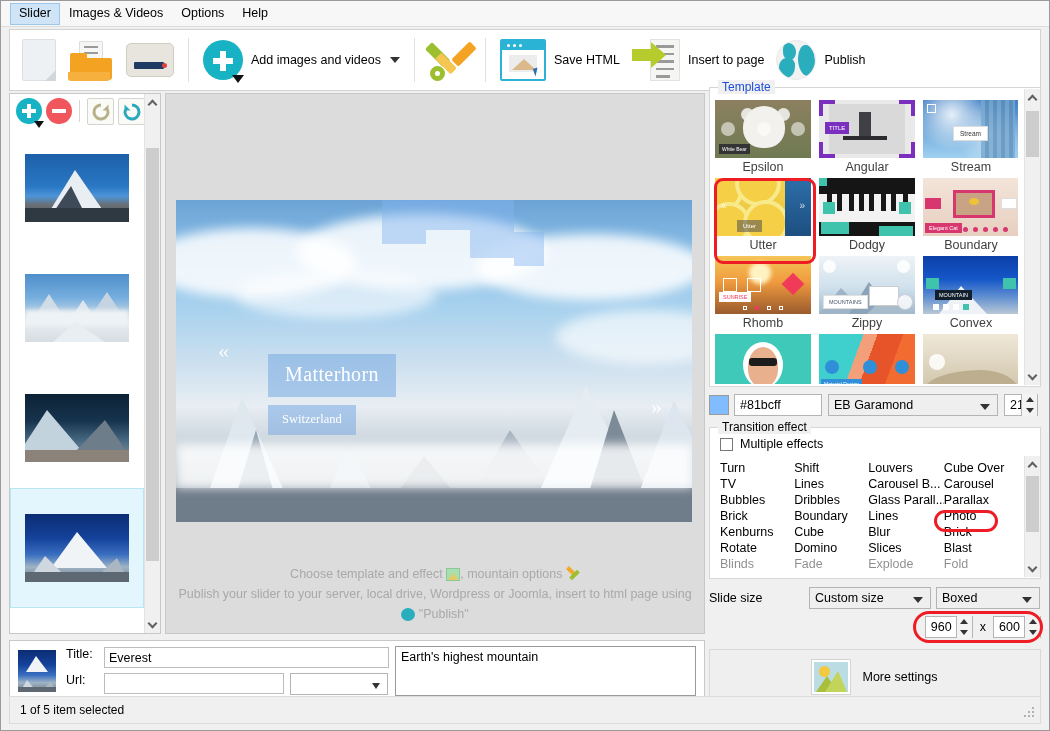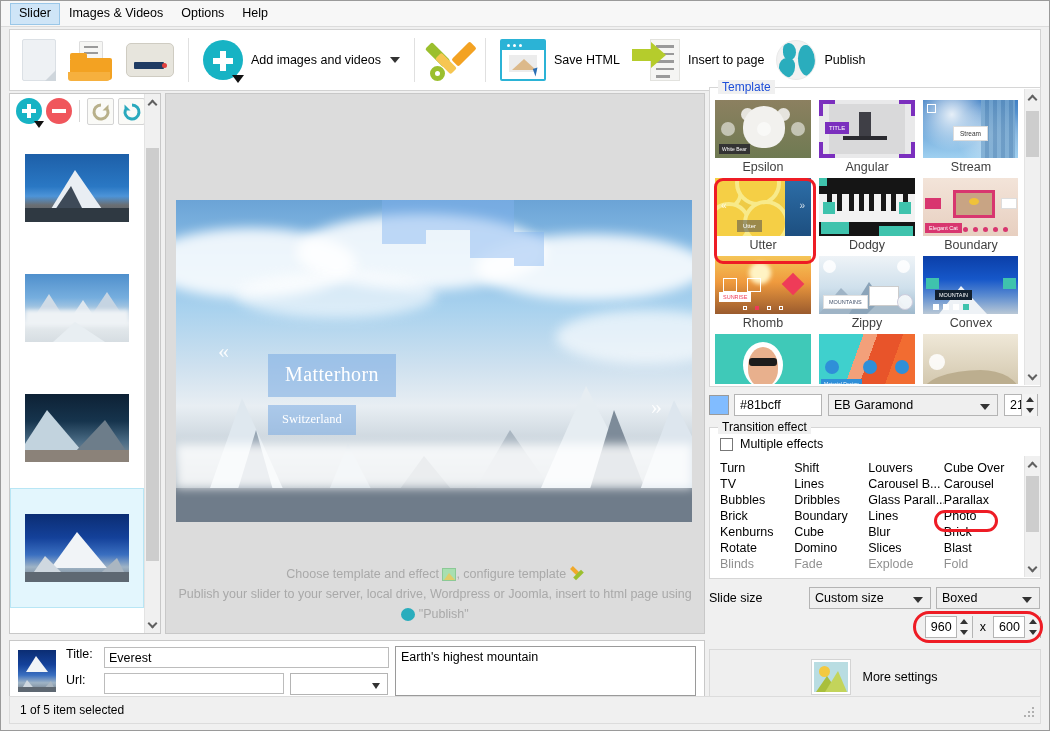--- a/index.html
+++ b/index.html
@@ -720,21 +720,21 @@
       <div class="navarrow" style="left:42px; top:140px;">«</div>
       <div class="navarrow" style="right:30px; top:196px;">»</div>
 
       <div class="cap-title">Matterhorn</div>
       <div class="cap-sub">Switzerland</div>
     </div>
 
     <div class="hint">
       <div>
         <span>Choose template and effect</span>
-        <span class="mini mini-img"></span><span>, configure template</span>
+        <span class="mini mini-img"></span><span>, mountain options</span>
         <span class="mini mini-opt"><i class="a"></i><i class="b"></i></span>
       </div>
       <div>Publish your slider to your server, local drive, Wordpress or Joomla, insert to html page using</div>
       <div>
         <span class="mini mini-globe"></span>
         <span>"Publish"</span>
       </div>
     </div>
   </div>
 

